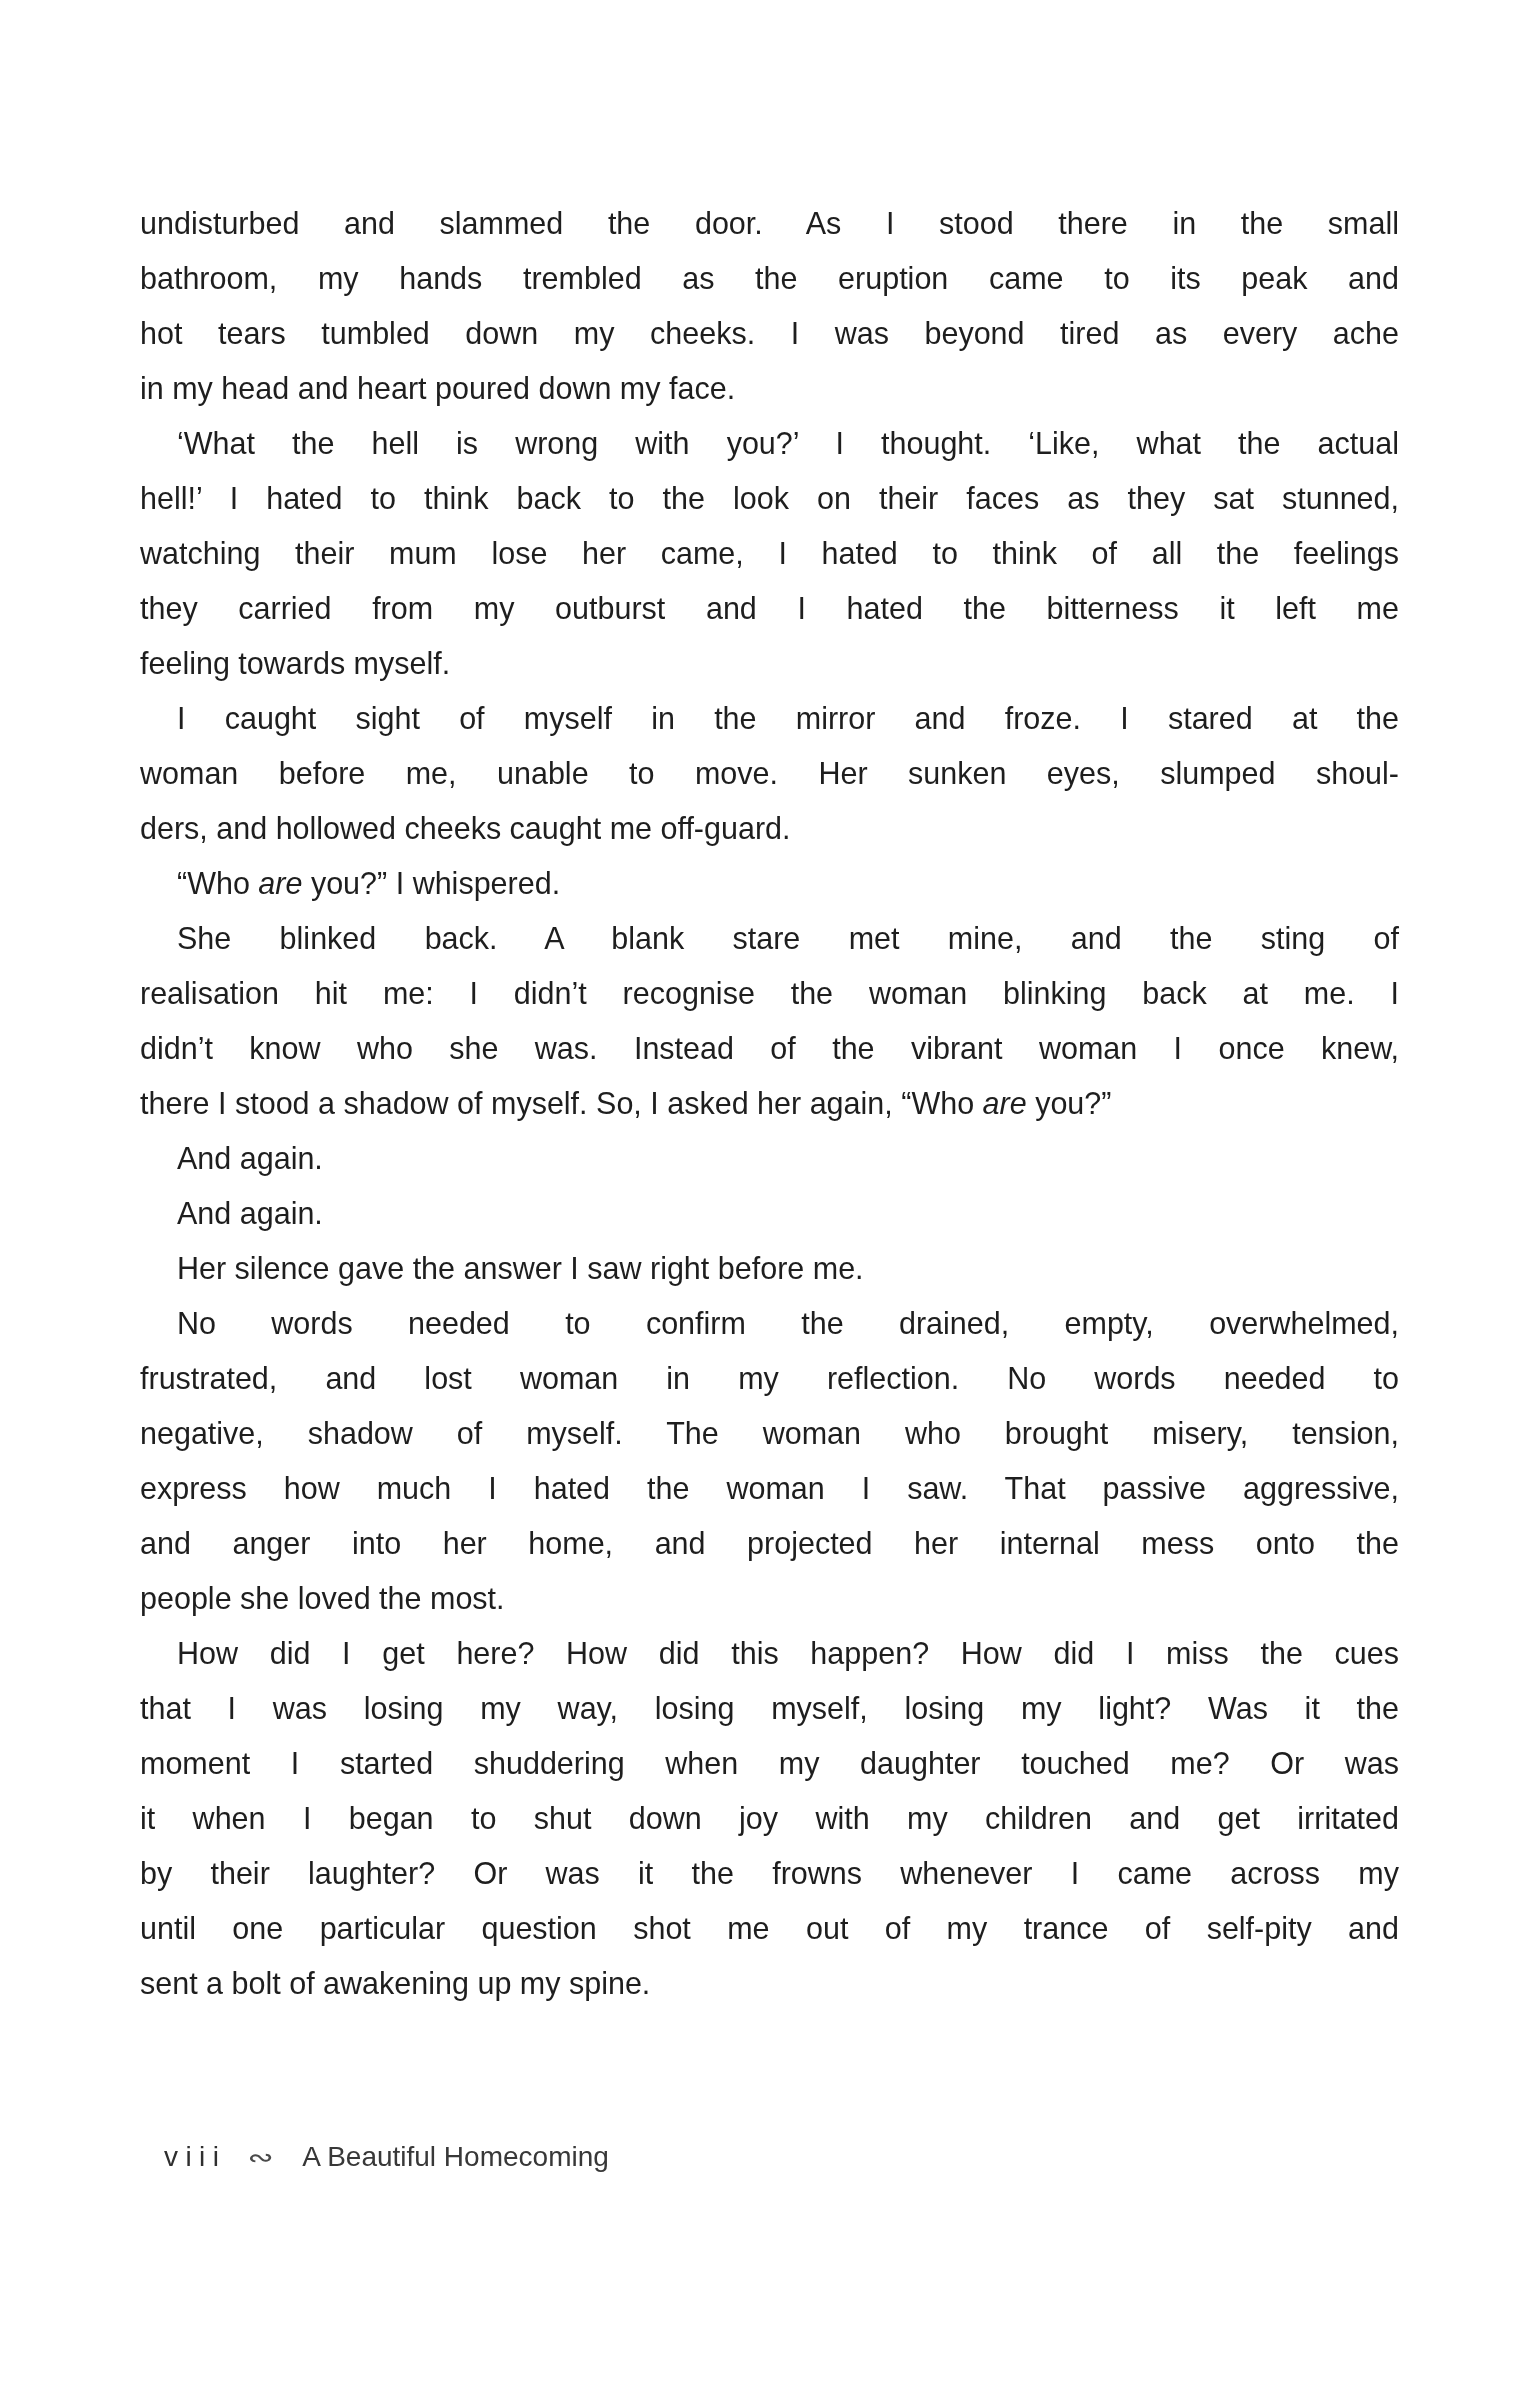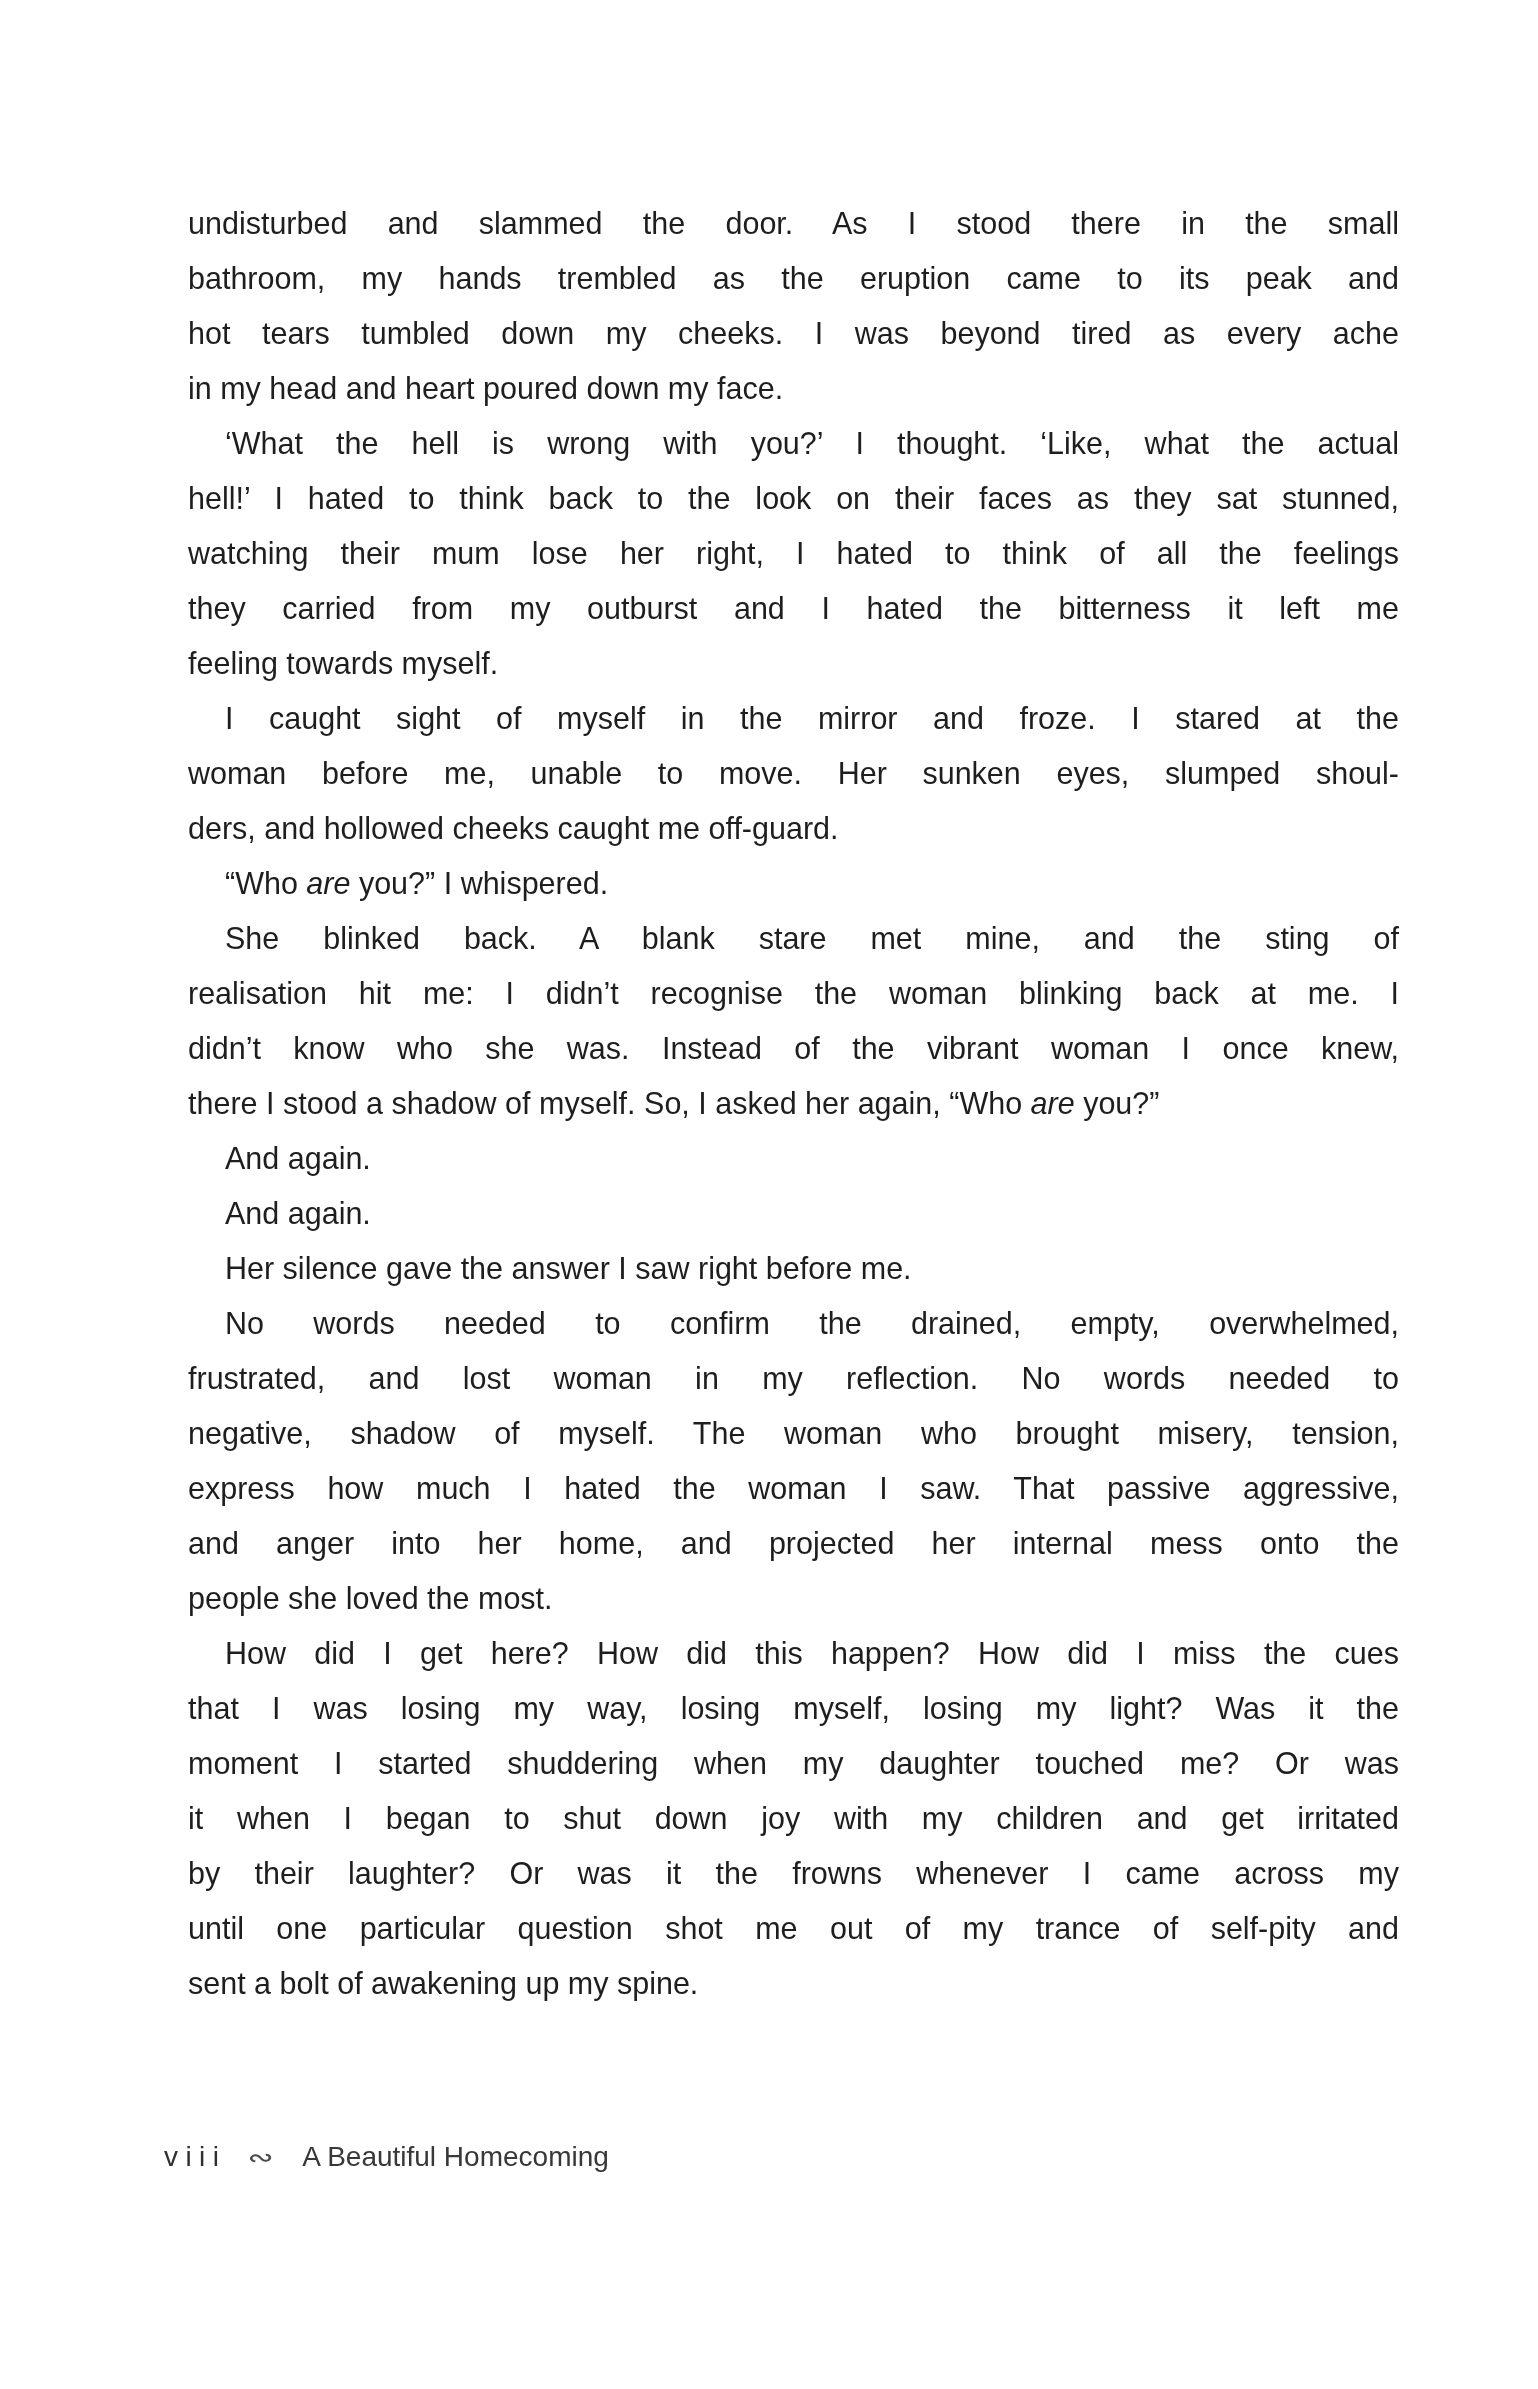--- a/index.html
+++ b/index.html
@@ -26,21 +26,20 @@
     top: 196px;
     color: #1e1e1e;
     font-size: 30.5px;
     line-height: 55px;
     font-weight: 400;
   }
   .para { margin: 0; padding: 0; }
   .line {
     text-align: justify;
     text-align-last: justify;
-    margin-left: 48px;
   }
   .line.last {
     text-align: justify;
     text-align-last: left;
   }
   .line.indent {
     text-indent: 37px;
   }
   .line em {
     font-style: italic;
@@ -81,21 +80,21 @@
   <div class="text-block">
       <div class="para">
         <div class="line">undisturbed and slammed the door. As I stood there in the small</div>
         <div class="line">bathroom, my hands trembled as the eruption came to its peak and</div>
         <div class="line">hot tears tumbled down my cheeks. I was beyond tired as every ache</div>
         <div class="line last">in my head and heart poured down my face.</div>
       </div>
       <div class="para">
         <div class="line indent">‘What the hell is wrong with you?’ I thought. ‘Like, what the actual</div>
         <div class="line">hell!’ I hated to think back to the look on their faces as they sat stunned,</div>
-        <div class="line">watching their mum lose her right, I hated to think of all the feelings</div>
+        <div class="line">watching their mum lose her came, I hated to think of all the feelings</div>
         <div class="line">they carried from my outburst and I hated the bitterness it left me</div>
         <div class="line last">feeling towards myself.</div>
       </div>
       <div class="para">
         <div class="line indent">I caught sight of myself in the mirror and froze. I stared at the</div>
         <div class="line">woman before me, unable to move. Her sunken eyes, slumped shoul-</div>
         <div class="line last">ders, and hollowed cheeks caught me off-guard.</div>
       </div>
       <div class="para">
         <div class="line last indent">“Who <em>are</em> you?” I whispered.</div>

